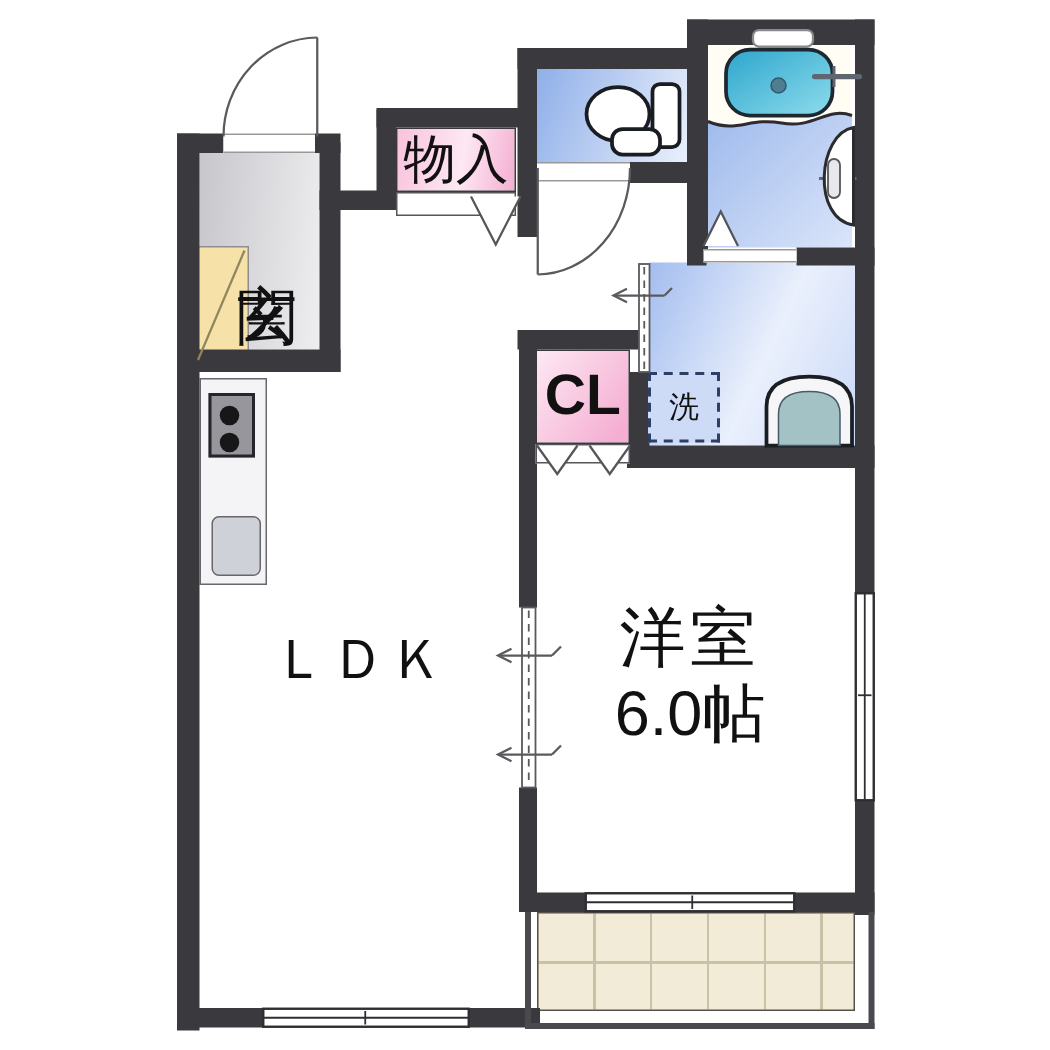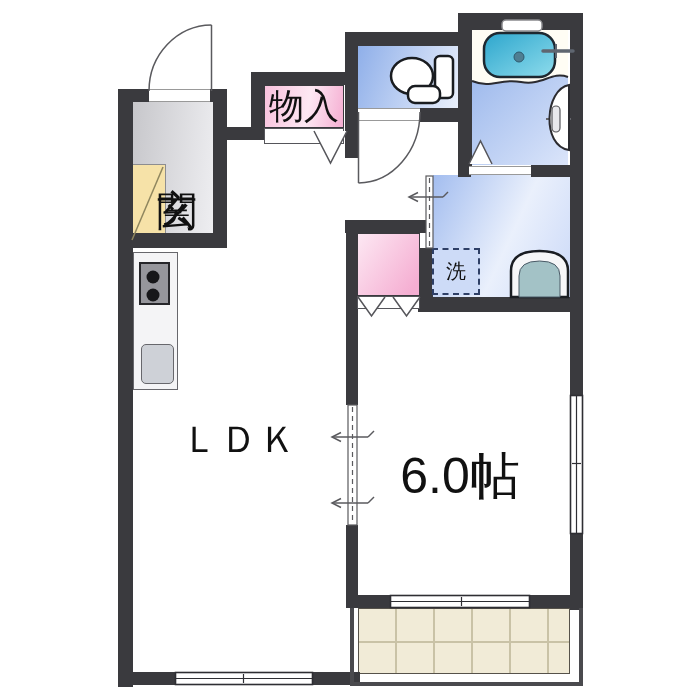--- a/index.html
+++ b/index.html
@@ -181,17 +181,19 @@
       <line x1="391" y1="601.5" x2="529" y2="601.5" stroke-width="1.2"></line>
       <line x1="461.5" y1="597" x2="461.5" y2="606" stroke-width="1.2"></line>
       <rect x="570.5" y="395.5" width="12" height="138" fill="#fff" stroke-width="1.6"></rect>
       <line x1="576.5" y1="396" x2="576.5" y2="533" stroke-width="1.2"></line>
       <line x1="572" y1="463.5" x2="581" y2="463.5" stroke-width="1.2"></line>
     </g>
   </svg>
 
   <div class="lbl vtext z50" style="left:152px;top:102px;width:52px;height:120px;font-size:40px;">玄関</div>
   <div class="lbl z50" style="left:264px;top:85px;width:80px;height:43px;font-size:35px;">物入</div>
+  <div class="lbl z50" style="left:357px;top:233px;width:63px;height:63px;font-size:38px;font-weight:700;">CL</div>
   <div class="lbl z50" style="left:432px;top:248px;width:48px;height:47px;font-size:20px;">洗</div>
   <div class="lbl z50" style="left:140px;top:419px;width:200px;height:42px;font-size:37px;letter-spacing:2px;">ＬＤＫ</div>
-  <div class="lbl z50" style="left:370px;top:452px;width:180px;height:48px;font-size:50px;">6.0帖</div>
+  <div class="lbl z50" style="left:370px;top:400px;width:180px;height:50px;font-size:44px;letter-spacing:3px;">洋室</div>
+  <div class="lbl z50" style="left:370px;top:452px;width:180px;height:48px;font-size:42px;">6.0帖</div>
 
 </div>
 
 </body></html>

